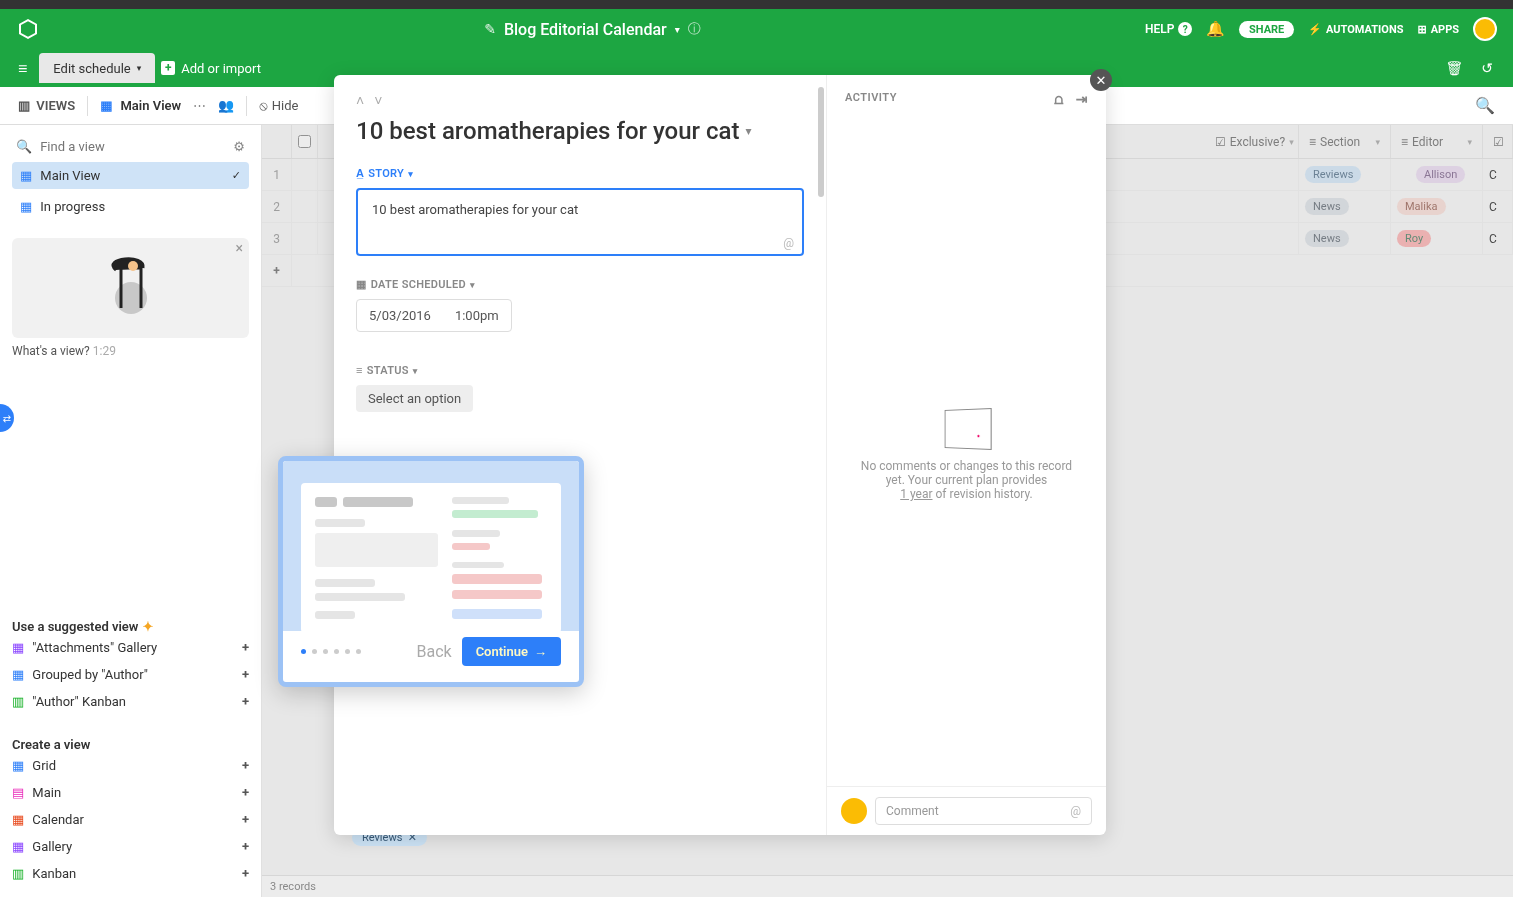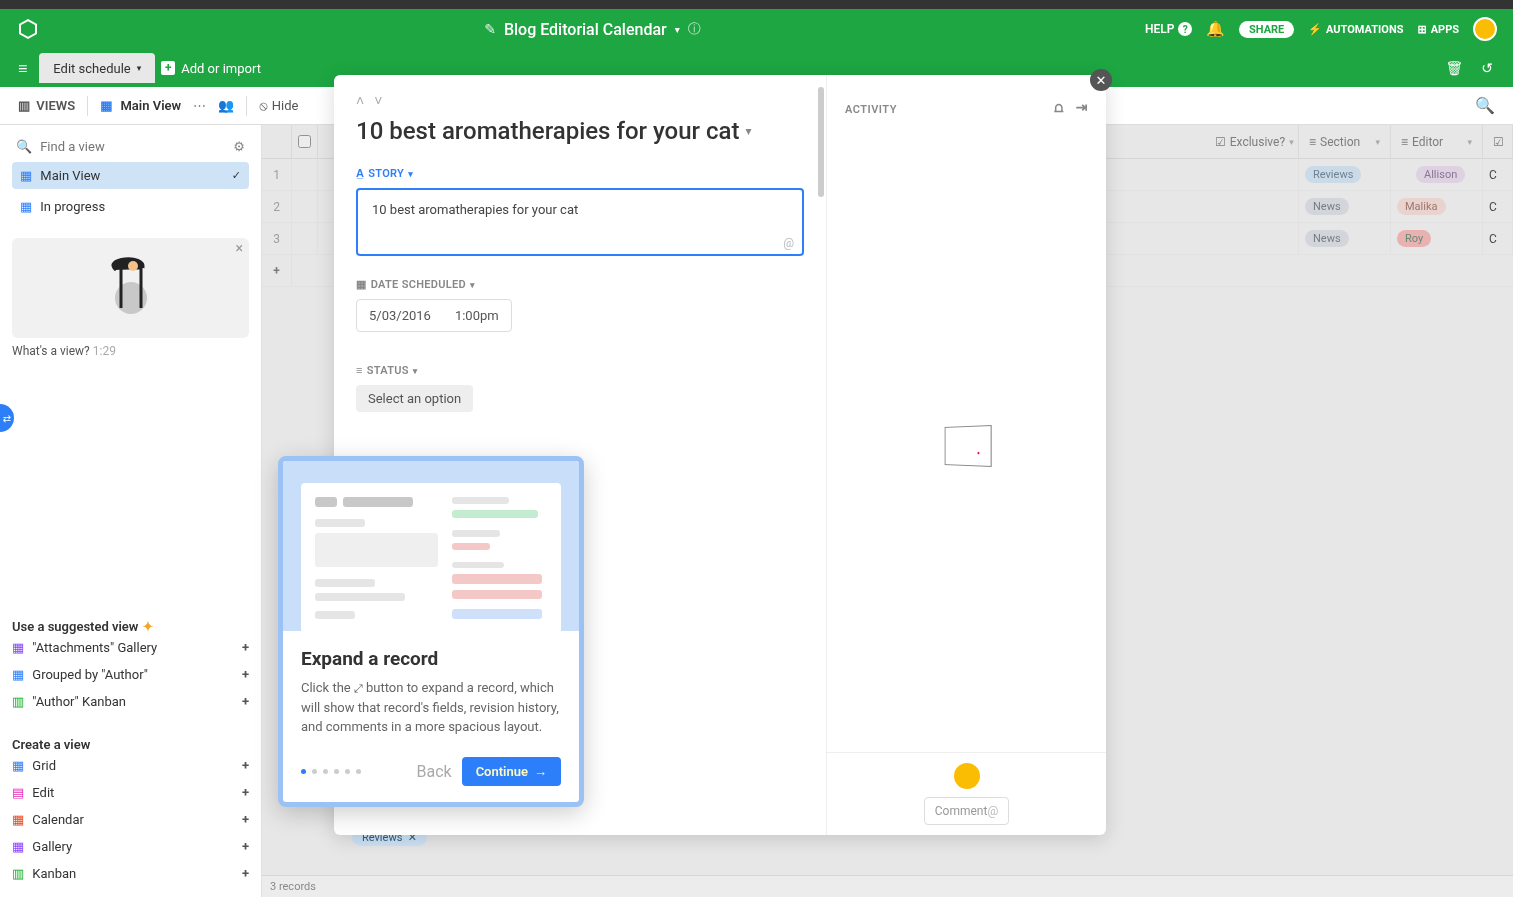--- a/index.html
+++ b/index.html
@@ -91,26 +91,26 @@
 .field-label { font-size:11px; color:#2d7ff9; font-weight:600; letter-spacing:.3px; display:flex; align-items:center; gap:4px; margin-top:22px; }
 .field-label.grey { color:#888; }
 .textarea-box { border:2px solid #2d7ff9; border-radius:4px; margin-top:8px; padding:12px 14px; font-size:13px; color:#444; position:relative; height:68px; }
 .textarea-box .at { position:absolute; bottom:4px; right:8px; color:#bbb; font-size:12px; }
 .date-box { display:inline-flex; border:1px solid #ddd; border-radius:4px; margin-top:8px; font-size:13px; color:#555; }
 .date-box .d { padding:8px 12px; }
 .select-chip { display:inline-block; background:#eee; padding:6px 12px; border-radius:4px; font-size:13px; color:#555; margin-top:8px; }
 .scroll-indicator { position:absolute; top:12px; right:2px; width:6px; height:110px; background:#ccc; border-radius:3px; }
 
 .modal-right { width:280px; border-left:1px solid #eee; display:flex; flex-direction:column; }
-.activity-hdr { padding:24px 18px; font-size:11px; font-weight:600; color:#888; letter-spacing:.5px; display:flex; align-items:flex-end; }
+.activity-hdr { padding:16px 18px; font-size:11px; font-weight:600; color:#888; letter-spacing:.5px; display:flex; align-items:flex-start; }
 .activity-hdr .icons { margin-left:auto; display:flex; gap:12px; color:#888; font-size:14px; }
 .activity-empty { flex:1; display:flex; flex-direction:column; align-items:center; justify-content:center; padding:0 24px; text-align:center; color:#999; font-size:12px; gap:10px; }
 .empty-illust { width:48px; height:40px; border:1px solid #888; transform:perspective(100px) rotateY(-12deg); position:relative; }
 .empty-illust::after { content:"•"; position:absolute; bottom:6px; right:10px; color:#e06; font-size:10px; }
-.comment-row { padding:10px 14px; display:flex; align-items:center; gap:8px; border-top:1px solid #eee;flex-direction:column; }
+.comment-row { padding:10px 14px; display:flex; align-items:center; gap:8px; border-top:1px solid #eee; }
 .comment-row .av { width:26px; height:26px; border-radius:50%; background:#fbbc04; }
 .comment-row .inp { flex:1; border:1px solid #ddd; border-radius:4px; padding:6px 10px; font-size:12px; color:#999; display:flex; align-items:center; }
 .comment-row .at2 { color:#bbb; margin-left:auto; }
 
 .tour-card { position:absolute; top:456px; left:278px; width:306px; background:#fff; border:5px solid #9cc2f5; border-radius:8px; z-index:30; box-shadow:0 6px 24px rgba(0,0,0,.2); overflow:hidden; }
 .tour-illust { height:170px; background:#c9def8; padding:22px 18px 0; }
 .tour-illust-inner { background:#fff; height:150px; border-radius:4px; padding:14px; display:flex; gap:14px; }
 .il-left { flex:1.3; }
 .il-right { flex:1; display:flex; flex-direction:column; gap:6px; }
 .il-bar { height:10px; border-radius:3px; }
@@ -263,21 +263,21 @@
       </div>
 
     <div class="section-hdr">Create a view</div>
     <div class="list-item">
         <span class="blue-icon">▦</span>
         <span>Grid</span>
         <span class="plus">+</span>
       </div>
     <div class="list-item">
         <span class="pink-icon">▤</span>
-        <span>Edit</span>
+        <span>Main</span>
         <span class="plus">+</span>
       </div>
     <div class="list-item">
         <span class="red-icon">▦</span>
         <span>Calendar</span>
         <span class="plus">+</span>
       </div>
     <div class="list-item">
         <span class="purple-icon">▦</span>
         <span>Gallery</span>
@@ -410,20 +410,24 @@
   <div class="modal-right">
     <div class="activity-hdr">
       <span>ACTIVITY</span>
       <span class="icons">
         <span>⩍</span>
         <span>⇥</span>
       </span>
     </div>
     <div class="activity-empty">
       <div class="empty-illust"></div>
+      <div>
+        <span>No comments or changes to this record yet. Your current plan provides</span><br>
+        <span style="text-decoration:underline;">1 year</span><span> of revision history.</span>
+      </div>
     </div>
     <div class="comment-row">
       <div class="av"></div>
       <div class="inp">
         <span>Comment</span>
         <span class="at2">@</span>
       </div>
     </div>
   </div>
 </div>
@@ -452,26 +456,20 @@
         <div class="il-bar bg-gr" style="width:90%;height:12px;"></div>
         <div class="il-bar bg-g2" style="width:50%;margin-top:6px;"></div>
         <div class="il-bar bg-rd" style="width:40%;height:10px;"></div>
         <div class="il-bar bg-g2" style="width:55%;margin-top:6px;"></div>
         <div class="il-bar bg-rd" style="width:95%;height:14px;"></div>
         <div class="il-bar bg-rd" style="width:95%;height:14px;"></div>
         <div class="il-bar bg-bl" style="width:95%;height:14px;margin-top:4px;"></div>
       </div>
     </div>
   </div>
-  <div class="tour-body">
-    <div class="tour-title">Expand a record</div>
-    <div class="tour-text">
-      <span>Click the </span><span class="expand-glyph">⤢</span><span> button to expand a record, which will show that record's fields, revision history, and comments in a more spacious layout.</span>
-    </div>
-  </div>
   <div class="tour-footer">
     <div class="dots">
       <div class="dot on"></div>
         <div class="dot"></div>
         <div class="dot"></div>
         <div class="dot"></div>
         <div class="dot"></div>
         <div class="dot"></div>
     </div>
     <span class="tour-back">Back</span>

